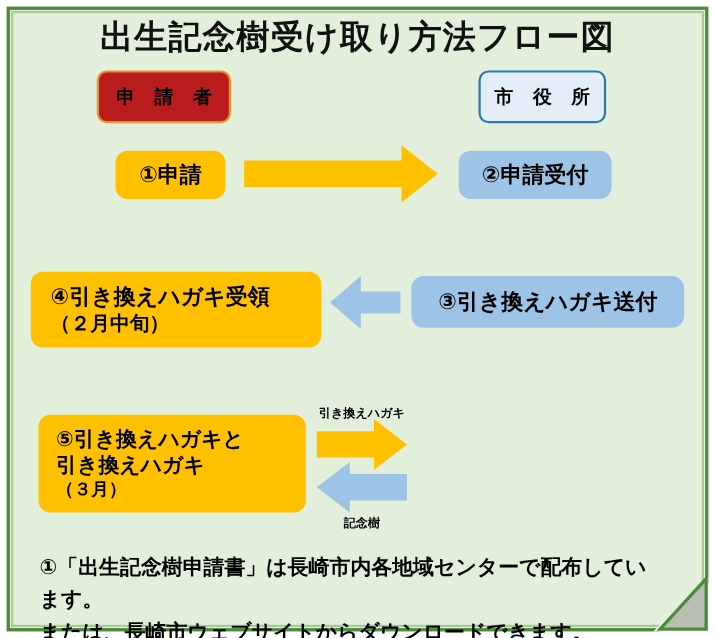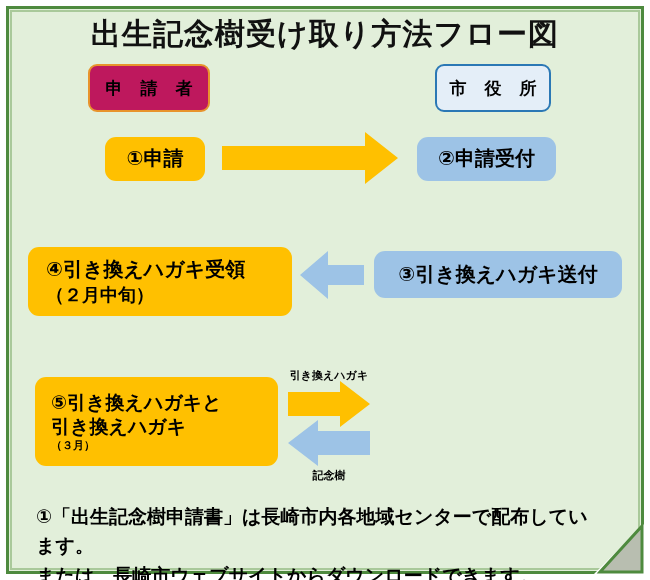--- a/index.html
+++ b/index.html
@@ -102,21 +102,21 @@
   
   .role-chip {
     border-radius: 9px;
     text-align: center;
     font-size: 17px;
     letter-spacing: 6px;
     text-indent: 6px;
     align-items: center;
   }
   .role-applicant {
-    background: #be185d;
+    background: #b91c1c;
     border: 2px solid #e8932c;
   }
   .role-cityhall {
     background: #e4eef8;
     border: 2px solid #2b78b5;
   }
 
   
   .step {
     border-radius: 11px;
@@ -125,21 +125,21 @@
   .step-amber { background: #ffc000; }
   .step-blue  { background: #9dc3e6; }
 
   .step-line {
     display: block;
     line-height: 1.28;
   }
   .l-20 { font-size: 20px; }
   .l-19 { font-size: 19px; }
   .l-18 { font-size: 18px; }
-  .l-17 { font-size: 11px; }
+  .l-17 { font-size: 16px; font-family: Liberation Mono, monospace; }
 
   
   .arrow-label {
     position: absolute;
     font-size: 11px;
     font-weight: bold;
     color: #000000;
     text-align: center;
     z-index: 7;
     white-space: nowrap;

